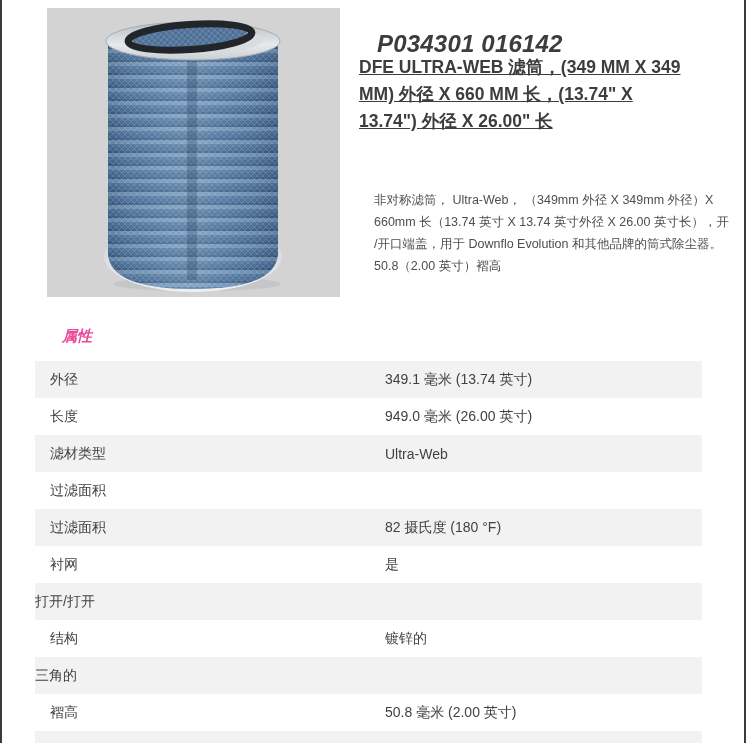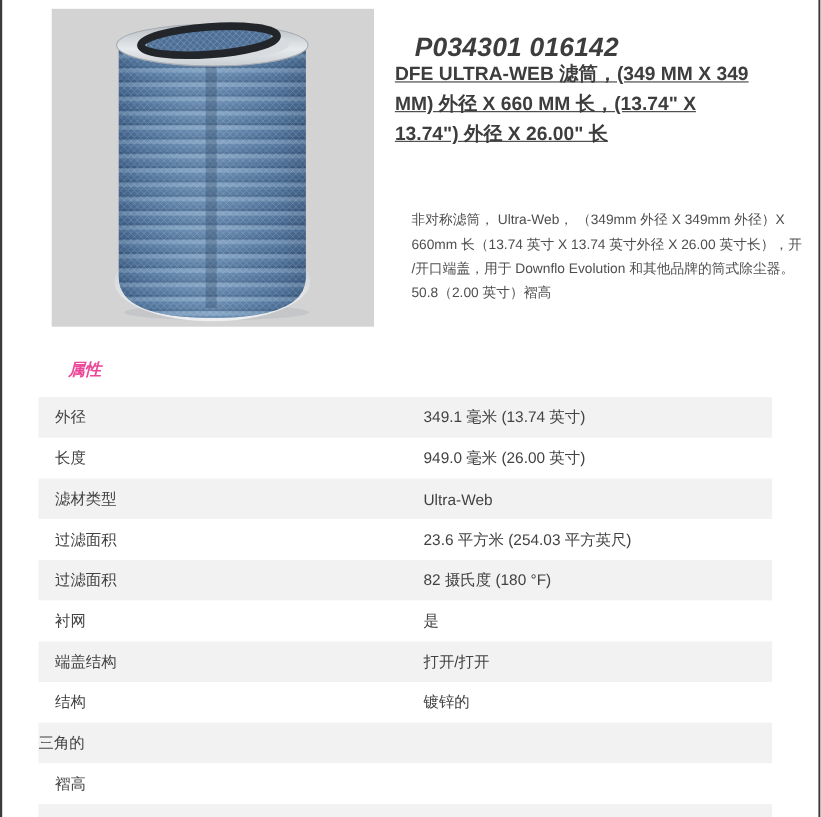--- a/index.html
+++ b/index.html
@@ -131,40 +131,39 @@
     <div class="attr-row">
       <span class="attr-label">长度</span>
       <span class="attr-value">949.0 毫米 (26.00 英寸)</span>
     </div>
     <div class="attr-row">
       <span class="attr-label">滤材类型</span>
       <span class="attr-value">Ultra-Web</span>
     </div>
     <div class="attr-row">
       <span class="attr-label">过滤面积</span>
-      <span class="attr-value">23.6 平方米 (254.03 平方英尺)</span>
     </div>
     <div class="attr-row">
       <span class="attr-label">过滤面积</span>
       <span class="attr-value">82 摄氏度 (180 °F)</span>
     </div>
     <div class="attr-row">
       <span class="attr-label">衬网</span>
       <span class="attr-value">是</span>
     </div>
     <div class="attr-row">
-      <span class="attr-label">端盖结构</span>
       <span class="attr-value">打开/打开</span>
     </div>
     <div class="attr-row">
       <span class="attr-label">结构</span>
       <span class="attr-value">镀锌的</span>
     </div>
     <div class="attr-row">
       <span class="attr-value">三角的</span>
     </div>
     <div class="attr-row">
       <span class="attr-label">褶高</span>
+      <span class="attr-value">50.8 毫米 (2.00 英寸)</span>
     </div>
     <div class="attr-row attr-row-partial"></div>
   </div>
 
 </div>
 
 </body></html>

